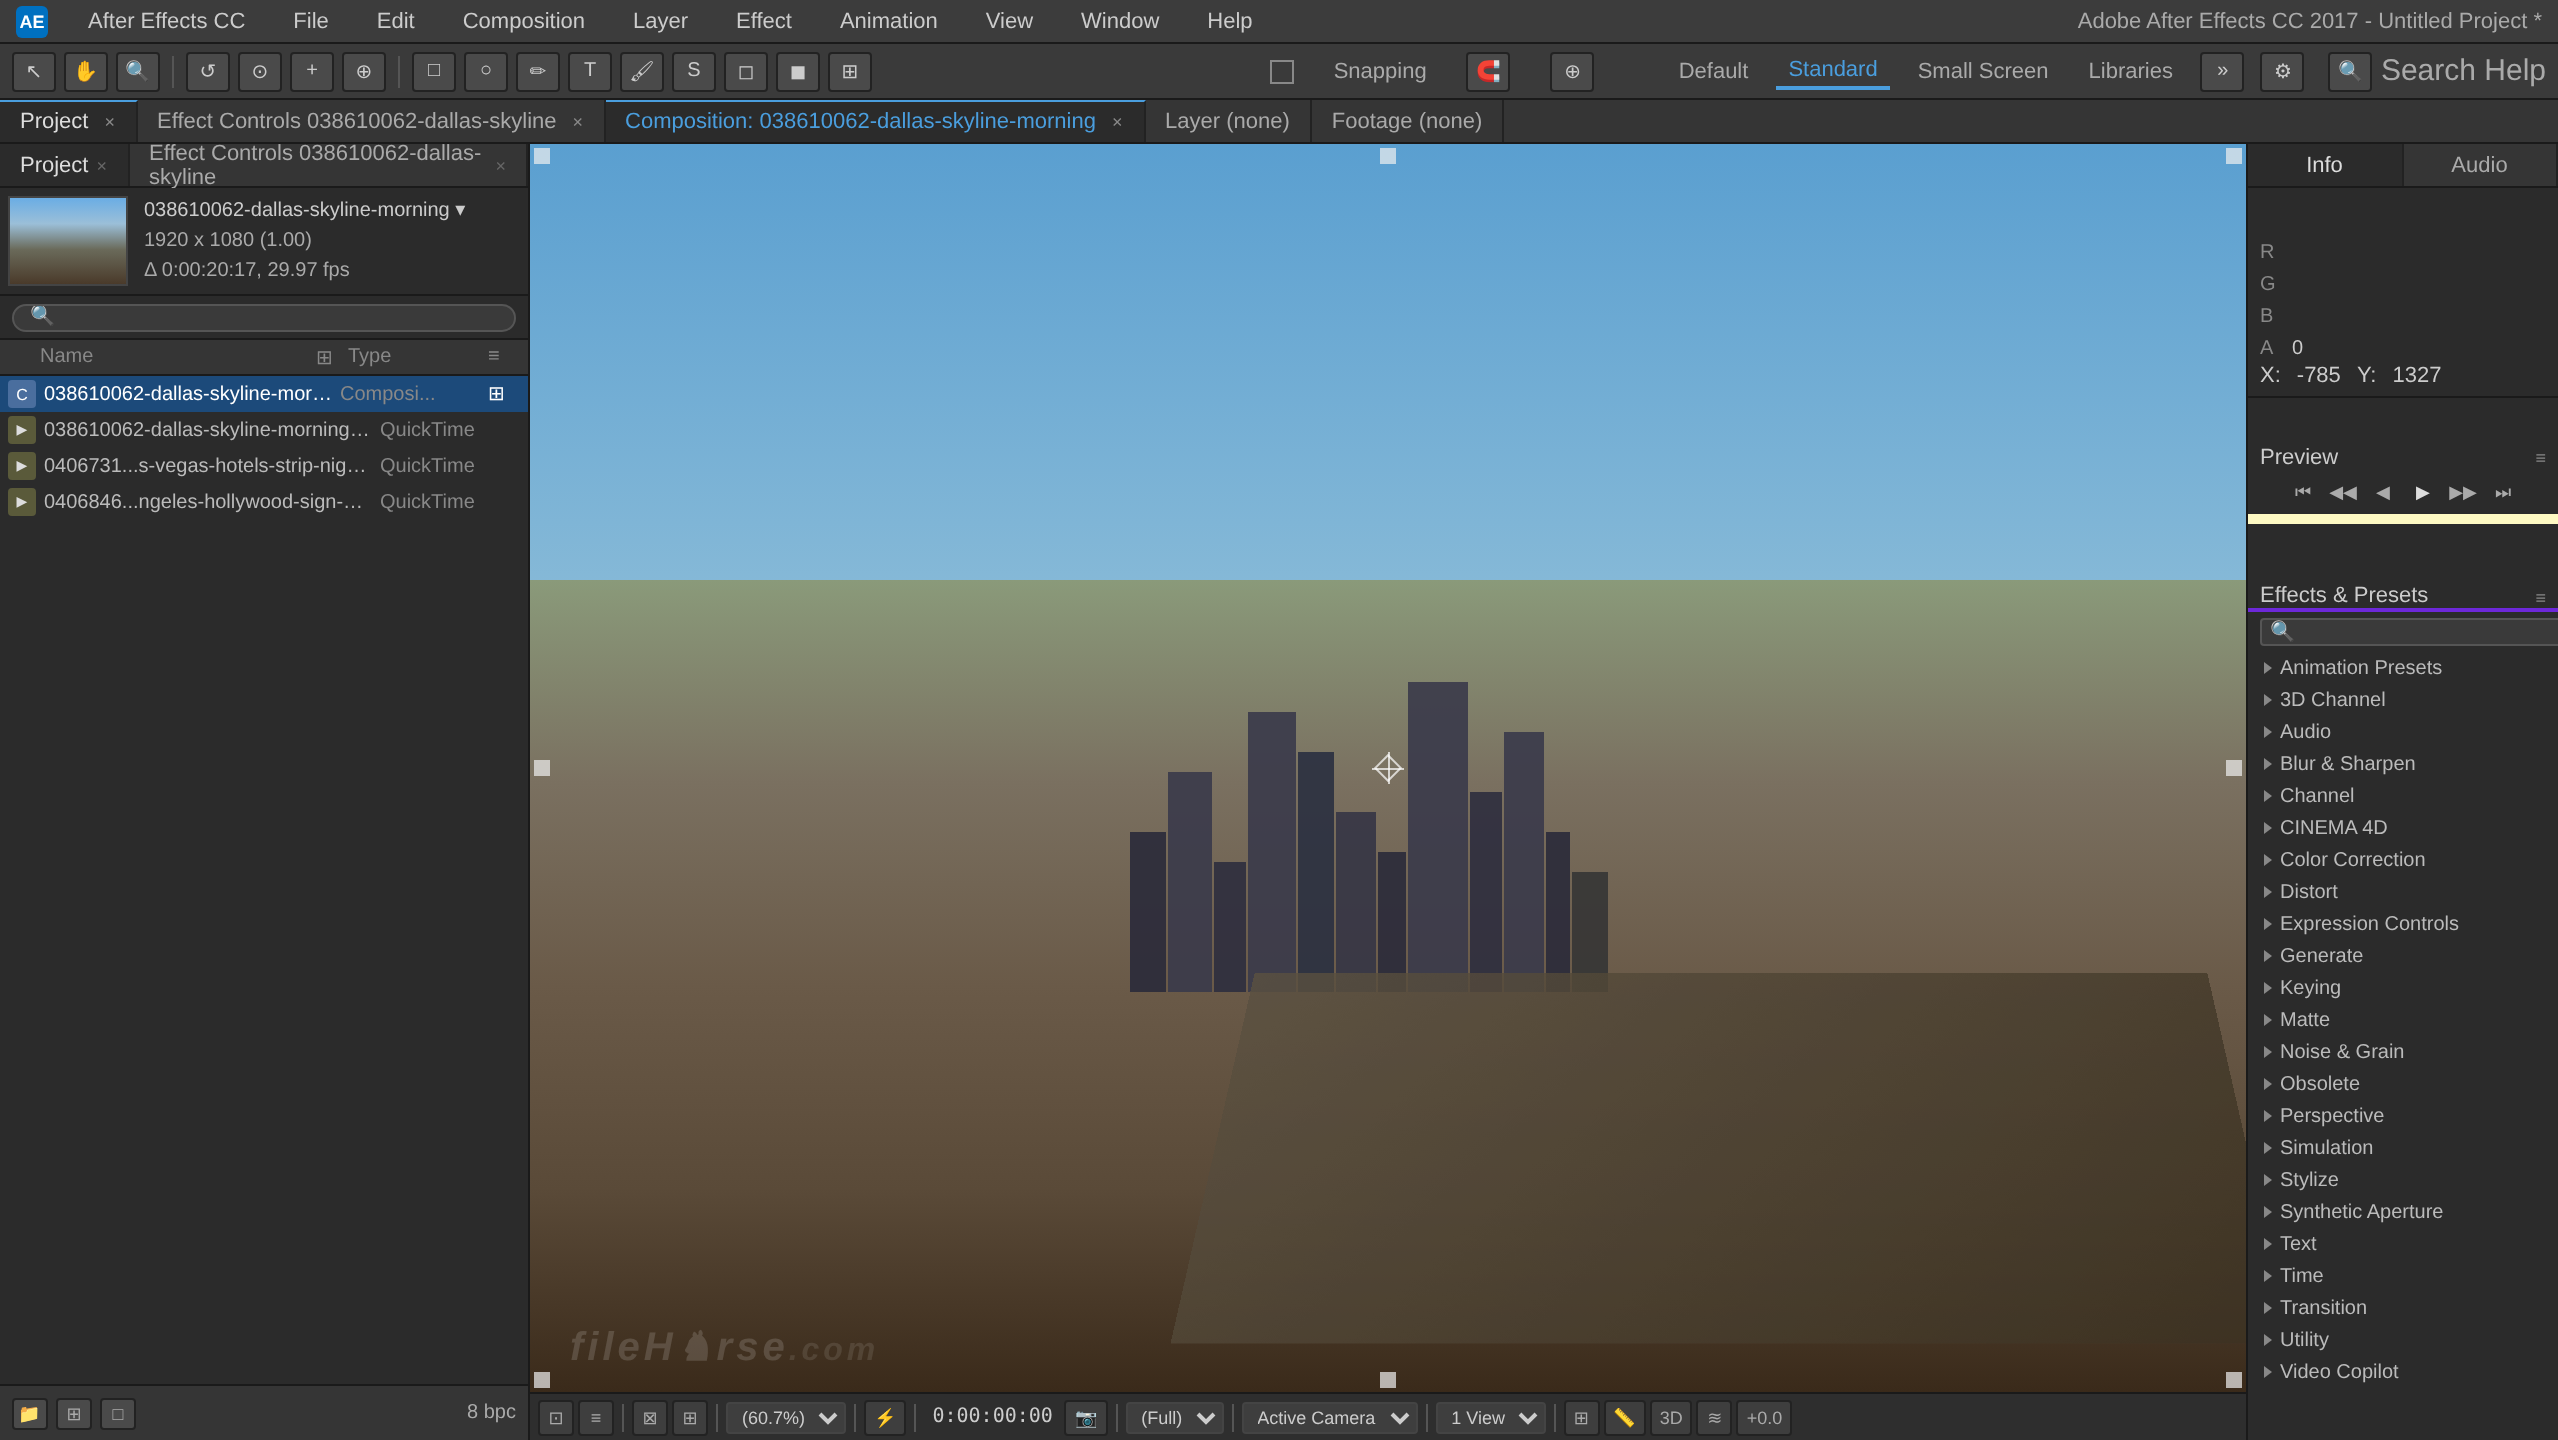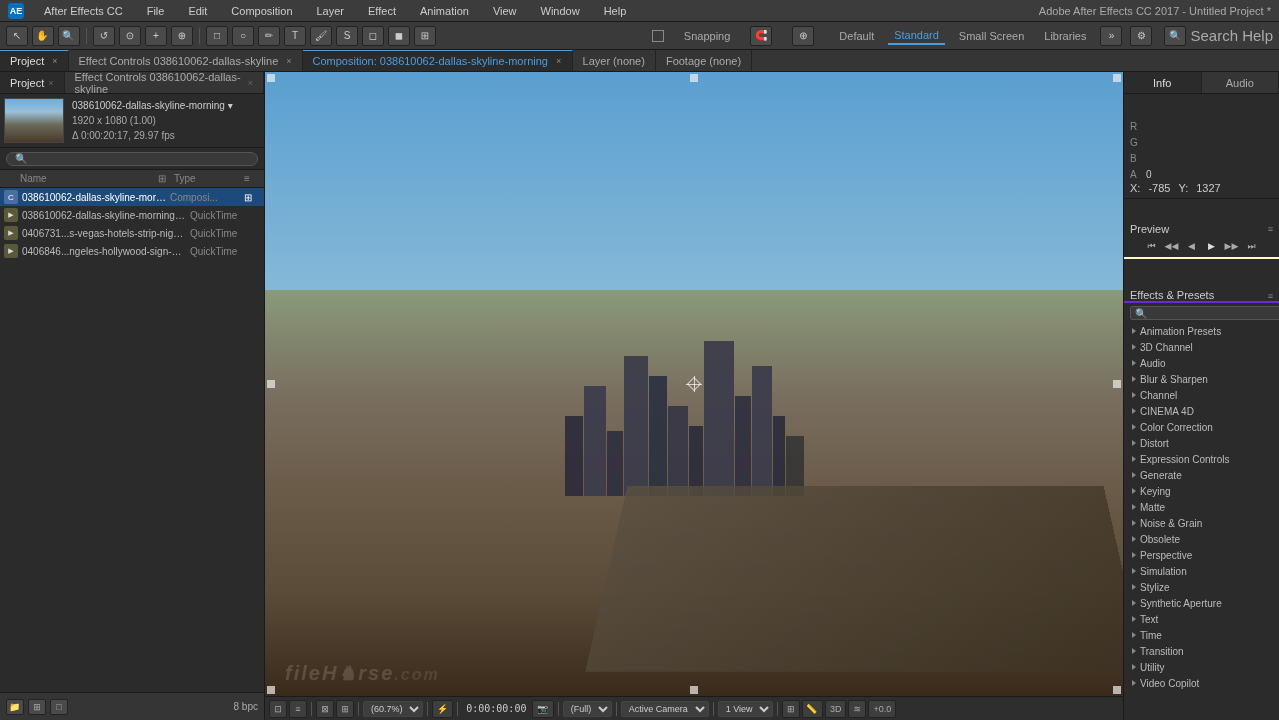--- a/index.html
+++ b/index.html
@@ -71,21 +71,21 @@
       margin-left: auto;
       color: #aaa;
     }
     .snapping-checkbox {
       width: 12px; height: 12px;
       border: 1px solid #888;
       background: #3a3a3a;
     }
     .workspace-tabs {
       display: flex; align-items: center; gap: 8px;
-      margin-left: 15px;
+      margin-left: 32px;
     }
     .ws-tab {
       color: #aaa; font-size: 11px; cursor: pointer; padding: 2px 6px;
     }
     .ws-tab.active { color: #4a9ede; border-bottom: 2px solid #4a9ede; }
 
     
     .panels-row {
       height: 22px;
       background: #353535;
@@ -366,21 +366,21 @@
     }
     .info-label { color: #888; width: 16px; }
     .info-value { color: #ccc; }
     .coord-row {
       display: flex; gap: 8px;
     }
 
     
     .preview-section {
       padding: 4px 6px;
-      border-bottom: 2px solid #fef9c3;
+      border-bottom: 5px solid #fef9c3;
     }
     .preview-header {
       display: flex; align-items: center; gap: 4px;
       margin-bottom: 4px;
       font-size: 11px; color: #ccc;
     }
     .preview-controls {
       display: flex; align-items: center; gap: 2px;
       justify-content: center;
     }

